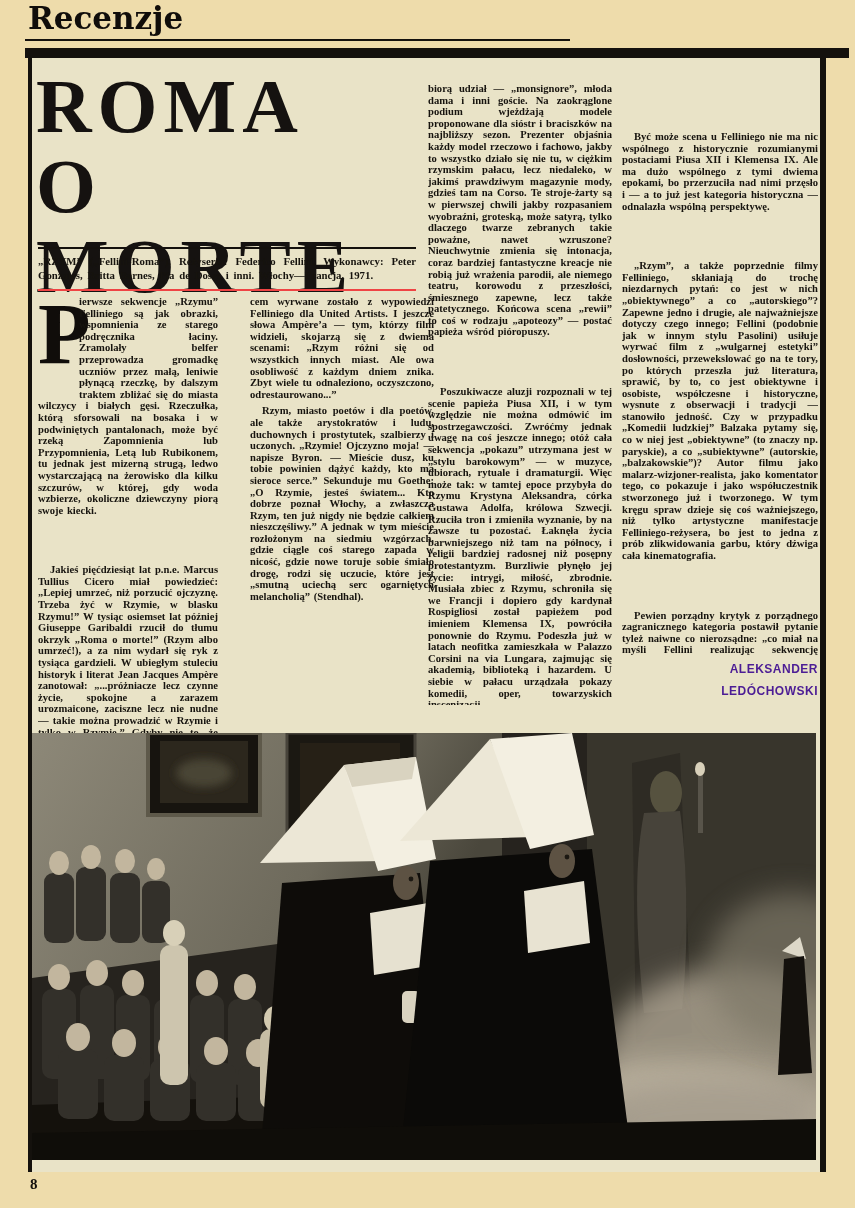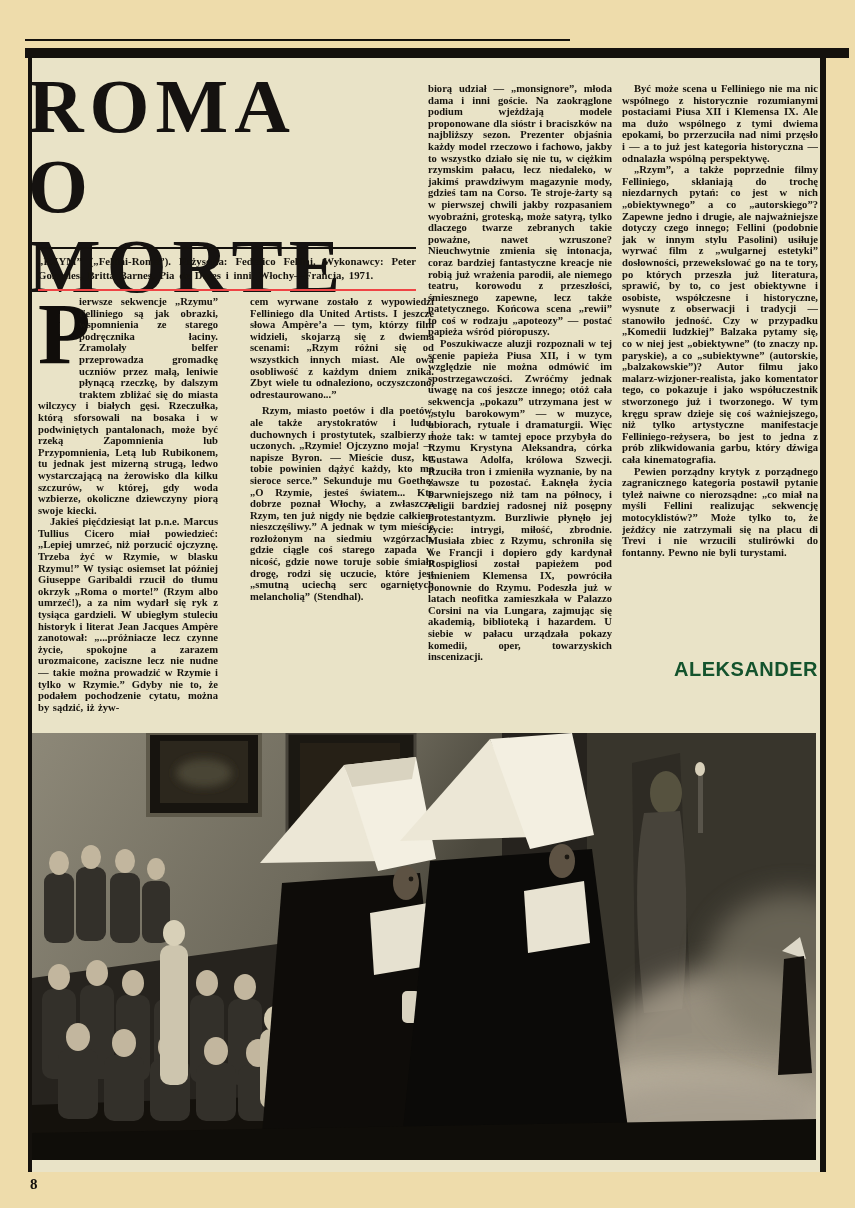--- a/index.html
+++ b/index.html
@@ -5,48 +5,49 @@
   html,body{margin:0;padding:0;}
   .page{position:relative;width:855px;height:1208px;background:#eedcab;overflow:hidden;
         font-family:"Liberation Serif",serif;color:#16130e;}
   .inner-panel{position:absolute;left:28px;top:58px;width:794px;height:1114px;background:#e9e3c7;}
   .section-label{position:absolute;left:28px;top:0px;font-family:"DejaVu Serif",serif;
         font-weight:900;font-size:31px;letter-spacing:0px;color:#100d0a;}
   .rule-thin-top{position:absolute;left:25px;top:39px;width:545px;height:2px;background:#14110d;}
   .bar-thick{position:absolute;left:25px;top:48px;width:824px;height:10px;background:#14110d;}
   .rule-left{position:absolute;left:28px;top:58px;width:4px;height:1114px;background:#14110d;}
   .rule-right{position:absolute;left:820px;top:58px;width:6px;height:1114px;background:#14110d;}
-  .headline{position:absolute;left:28px;top:66px;width:400px;font-weight:bold;
+  .headline{position:absolute;left:36px;top:66px;width:400px;font-weight:bold;
         font-size:77px;line-height:80px;letter-spacing:6px;color:#151210;}
   .credits-box{position:absolute;left:38px;top:247px;width:378px;border-top:2px solid #14110d;
         border-bottom:2px solid #ef4444;padding:6px 0 7px 0;}
   .credits{font-size:10.8px;font-weight:bold;line-height:13.5px;text-align:justify;word-spacing:2px;}
   .col{position:absolute;font-size:10.6px;line-height:11.6px;font-weight:bold;
         text-align:justify;word-spacing:1px;overflow:hidden;}
   .col p{margin:0;}
-  .col p.indent{text-indent:12px;}
+  .col p.indent{text-indent:12px;margin-top:48px;}
   .col p.gap{margin-top:5px;}
   .col-1{left:38px;top:296px;width:180px;height:462px;}
   .col-2{left:228px;top:296px;width:184px;height:462px;margin-left:22px;}
   .col-3{left:428px;top:83px;width:184px;height:622px;}
   .col-4{left:622px;top:83px;width:196px;height:572px;}
   .dropcap{float:left;width:34px;height:95px;font-size:86px;line-height:76px;
         font-weight:bold;color:#100d0a;margin-right:7px;overflow:visible;}
   .byline{position:absolute;left:622px;top:658px;width:196px;text-align:right;
-        font-family:"Liberation Sans",sans-serif;font-weight:bold;font-size:20px;
-        line-height:22px;color:#14532d;letter-spacing:0.5px;}
+        font-family:"Liberation Sans",sans-serif;font-weight:bold;font-size:12px;
+        line-height:22px;color:#4c1d95;letter-spacing:0.5px;}
   .photo{position:absolute;left:32px;top:733px;width:784px;height:427px;background:#23211c;}
   .page-number{position:absolute;left:30px;top:1176px;font-size:15px;font-weight:bold;color:#14110d;}
 </style>
 </head>
 <body>
 
 <div class="page">
   <div class="inner-panel"></div>
 
+  <div class="section-label">Recenzje</div>
   <div class="rule-thin-top"></div>
   <div class="bar-thick"></div>
   <div class="rule-left"></div>
   <div class="rule-right"></div>
 
   <div class="headline">
     <div>ROMA</div>
     <div>O MORTE</div>
   </div>
 
@@ -70,20 +71,21 @@
   </div>
 
   <div class="col col-4">
     <p class="indent">Być może scena u Felliniego nie ma nic wspólnego z historycznie rozumianymi postaciami Piusa XII i Klemensa IX. Ale ma dużo wspólnego z tymi dwiema epokami, bo przerzuciła nad nimi przęsło i — a to już jest kategoria historyczna — odnalazła wspólną perspektywę.</p>
     <p class="indent">„Rzym”, a także poprzednie filmy Felliniego, skłaniają do trochę niezdarnych pytań: co jest w nich „obiektywnego” a co „autorskiego”? Zapewne jedno i drugie, ale najważniejsze dotyczy czego innego; Fellini (podobnie jak w innym stylu Pasolini) usiłuje wyrwać film z „wulgarnej estetyki” dosłowności, przewekslować go na te tory, po których przeszła już literatura, sprawić, by to, co jest obiektywne i osobiste, współczesne i historyczne, wysnute z obserwacji i tradycji — stanowiło jedność. Czy w przypadku „Komedii ludzkiej” Balzaka pytamy się, co w niej jest „obiektywne” (to znaczy np. paryskie), a co „subiektywne” (autorskie, „balzakowskie”)? Autor filmu jako malarz-wizjoner-realista, jako komentator tego, co pokazuje i jako współuczestnik stworzonego już i tworzonego. W tym kręgu spraw dzieje się coś ważniejszego, niż tylko artystyczne manifestacje Felliniego-reżysera, bo jest to jedna z prób zlikwidowania garbu, który dźwiga cała kinematografia.</p>
     <p class="indent">Pewien porządny krytyk z porządnego zagranicznego kategoria postawił pytanie tyleż naiwne co nierozsądne: „co miał na myśli Fellini realizując sekwencję motocyklistów?” Może tylko to, że jeźdźcy nie zatrzymali się na placu di Trevi i nie wrzucili stulirówki do fontanny. Pewno nie byli turystami.</p>
   </div>
 
   <div class="byline">
     <div>ALEKSANDER</div>
+    <div>LEDÓCHOWSKI</div>
   </div>
 
   <div class="photo">
     <svg width="784" height="427" viewBox="0 0 784 427" xmlns="http://www.w3.org/2000/svg">
       <defs>
         <linearGradient id="wallGrad" x1="0" y1="0" x2="1" y2="0.3">
           <stop offset="0" stop-color="#8d8878"></stop>
           <stop offset="0.7" stop-color="#6e6a5c"></stop>
           <stop offset="1" stop-color="#4a473c"></stop>
         </linearGradient>

